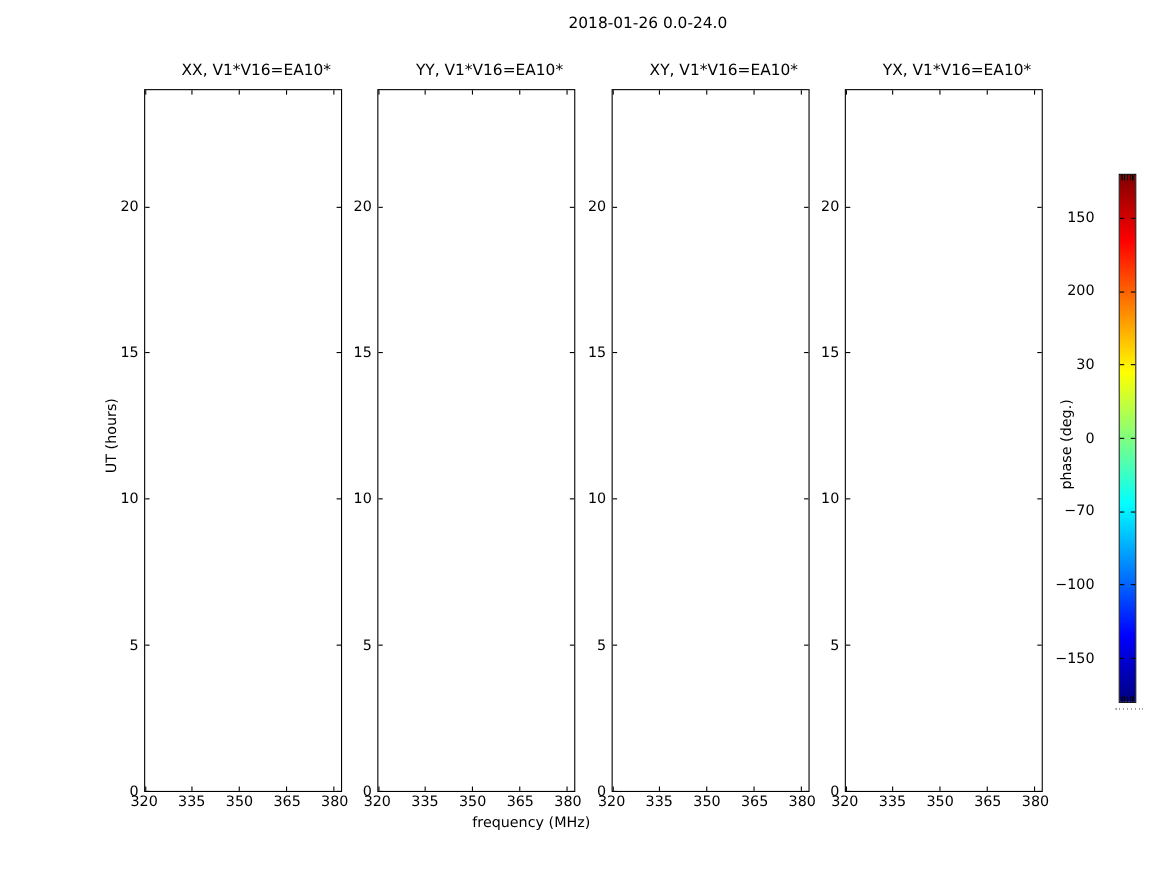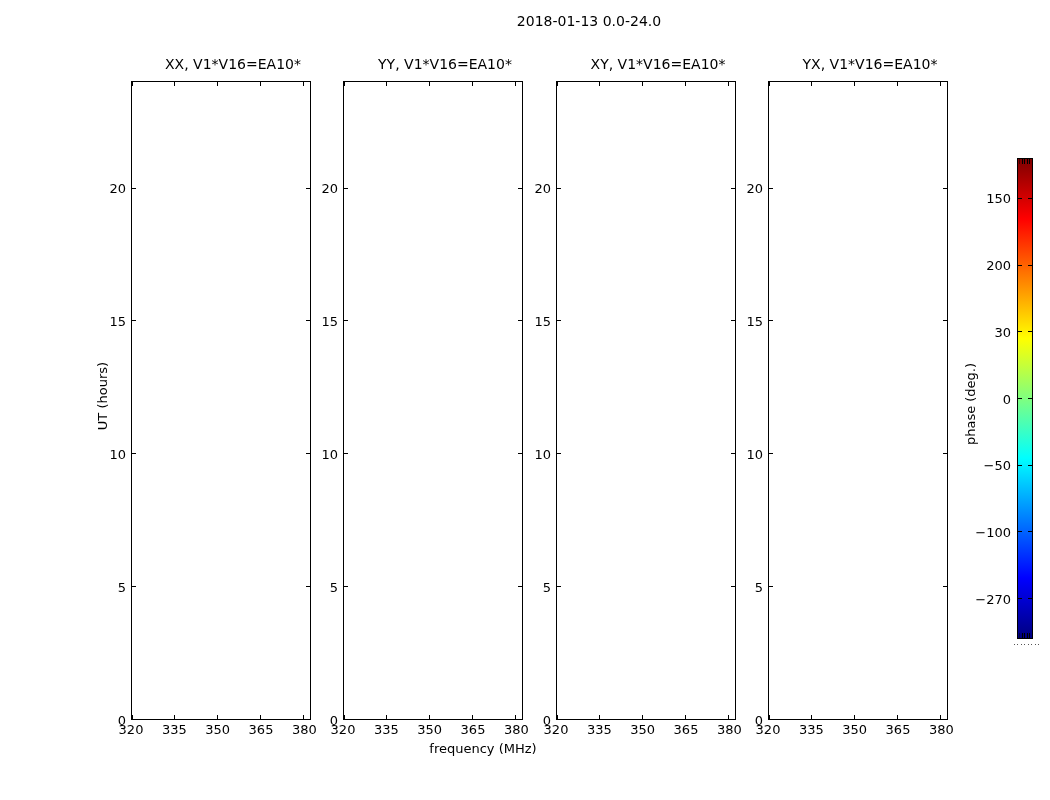--- a/index.html
+++ b/index.html
@@ -19,29 +19,29 @@
   .xtl{position:absolute;top:2px;transform:translateX(-50%);font-size:13px;}
   .ylabels{position:absolute;left:0;top:81px;width:0;height:639px;}
   .ytl{position:absolute;right:5px;transform:translateY(-50%);font-size:13px;white-space:nowrap;}
   .xlabel{position:absolute;left:483px;top:741px;transform:translateX(-50%);font-size:13px;white-space:nowrap;}
   .ylabel{position:absolute;left:102px;top:396px;transform:translate(-50%,-50%) rotate(-90deg);font-size:13px;white-space:nowrap;}
   .cbar{position:absolute;left:1017px;top:158px;width:16px;height:481px;border:1px solid #000;box-sizing:border-box;background:#fff;}
   .cbar-grad{position:absolute;left:0;top:0;right:0;bottom:0;}
   .cbar-dash{position:absolute;left:50%;transform:translateX(-50%);width:11px;height:5px;background:repeating-linear-gradient(to right,#000 0 1px,transparent 1px 2.5px);}
   .cbar-dash.top{top:0}.cbar-dash.bot{bottom:0}
   .cbar-labels{position:absolute;left:1011px;top:158px;width:0;height:481px;}
-  .cbl{position:absolute;right:0;transform:translateY(-50%);font-size:13px;white-space:nowrap;text-align:center;}
+  .cbl{position:absolute;right:16px;transform:translateY(-50%);font-size:13px;white-space:nowrap;text-align:center;}
   .cbar-dotline{position:absolute;left:1014px;top:644px;width:25px;height:1px;background:repeating-linear-gradient(to right,#555 0 1px,transparent 1px 3.5px);}
   .cbar-label{position:absolute;left:970px;top:404px;transform:translate(-50%,-50%) rotate(-90deg);font-size:13px;white-space:nowrap;}
 </style>
 </head>
 <body>
 
 <div class="figure">
-  <div class="fig-title">2018-01-13 0.0-24.0</div>
+  <div class="fig-title">2018-01-26 0.0-24.0</div>
   <div class="ylabel">UT (hours)</div>
   <div class="xlabel">frequency (MHz)</div>
 
   <div class="panel p1">
     <div class="sp-title">XX, V1*V16=EA10*</div>
     <div class="axes">
         <div class="tick tx b" style="left: 0%;"></div>
         <div class="tick tx t" style="left: 0%;"></div>
         <div class="tick tx b" style="left: 24.077%;"></div>
         <div class="tick tx t" style="left: 24.077%;"></div>
@@ -212,19 +212,19 @@
       <div class="tick ty l" style="top: 77.7778%;"></div>
       <div class="tick ty r" style="top: 77.7778%;"></div>
       <div class="tick ty l" style="top: 91.6667%;"></div>
       <div class="tick ty r" style="top: 91.6667%;"></div>
     </div>
   <div class="cbar-labels">
       <span class="cbl" style="top: 8.33333%;">150</span>
       <span class="cbl" style="top: 22.2222%;">200</span>
       <span class="cbl" style="top: 36.1111%;">30</span>
       <span class="cbl" style="top: 50%;">0</span>
-      <span class="cbl" style="top: 63.8889%;">−50</span>
+      <span class="cbl" style="top: 63.8889%;">−70</span>
       <span class="cbl" style="top: 77.7778%;">−100</span>
-      <span class="cbl" style="top: 91.6667%;">−270</span>
+      <span class="cbl" style="top: 91.6667%;">−150</span>
     </div>
   <div class="cbar-dotline"></div>
   <div class="cbar-label">phase (deg.)</div>
 </div>
 
 </body></html>

